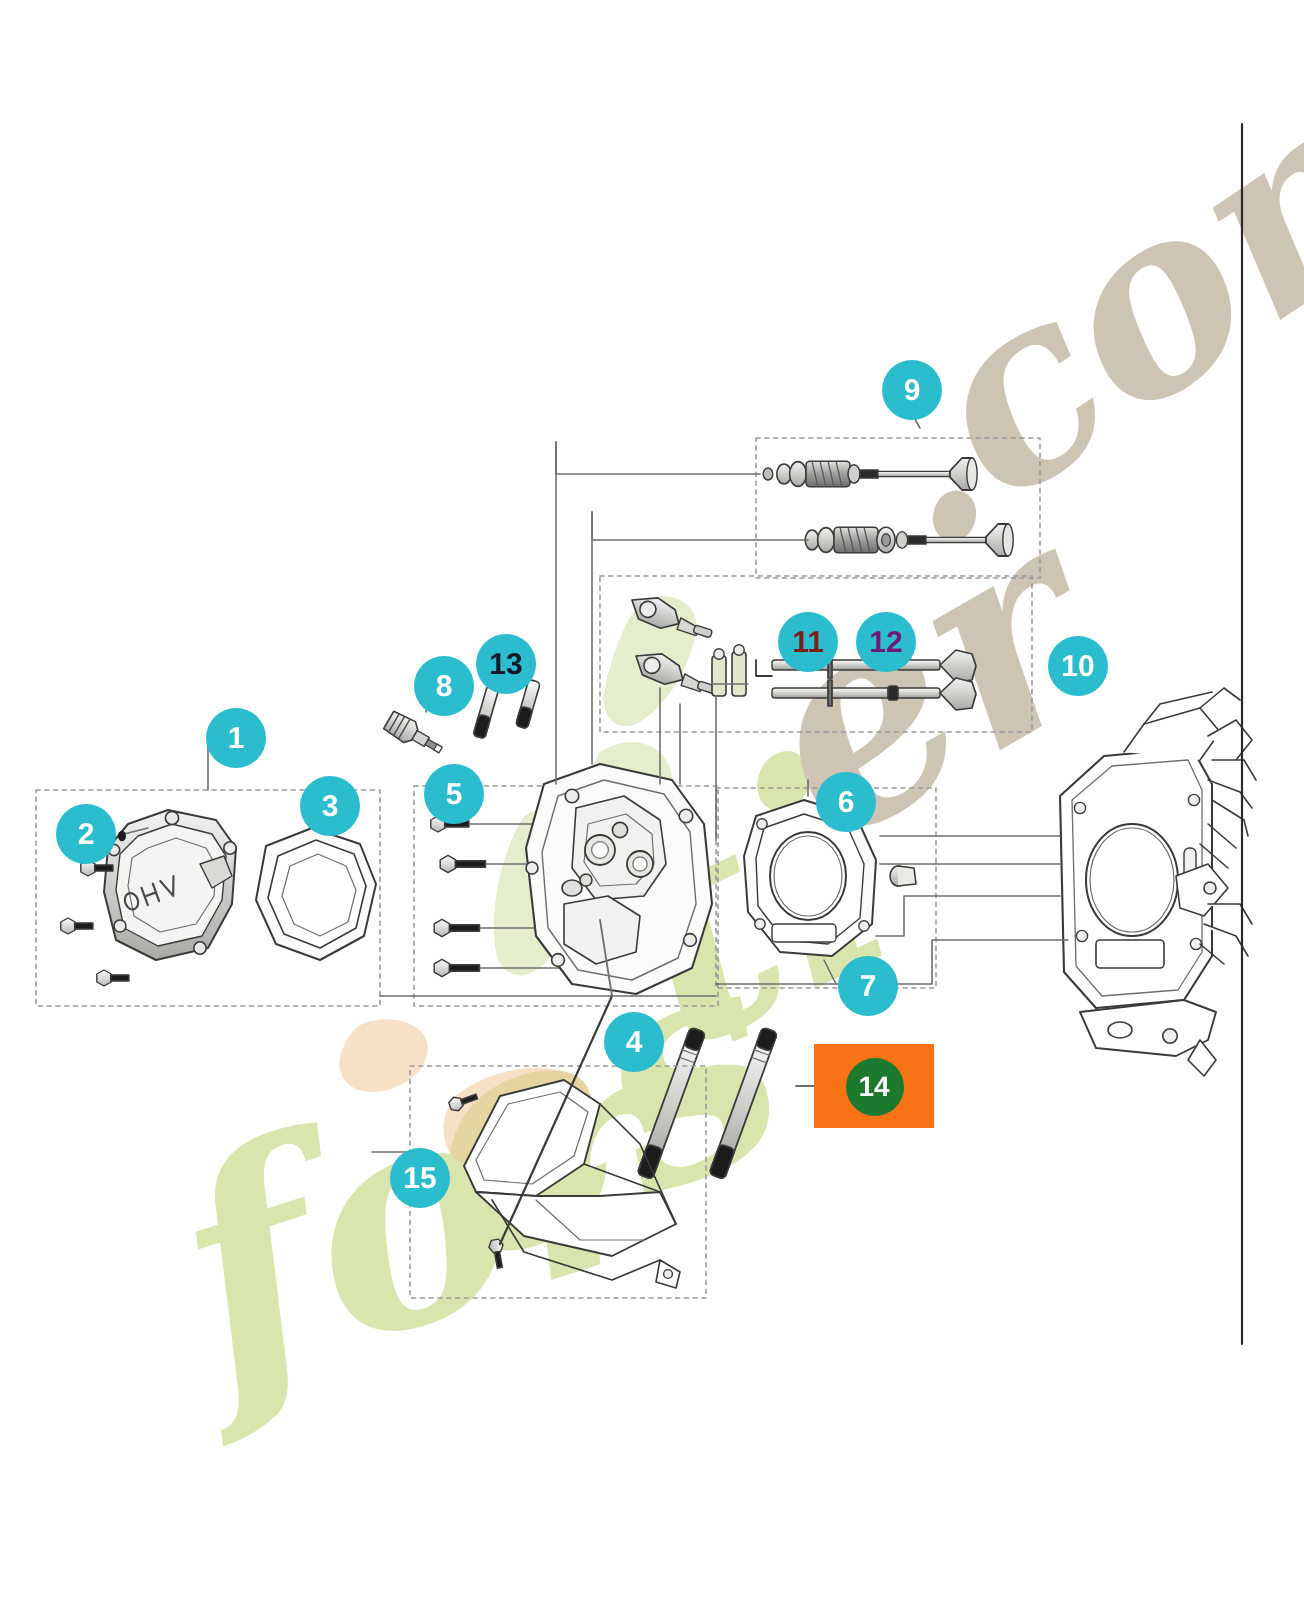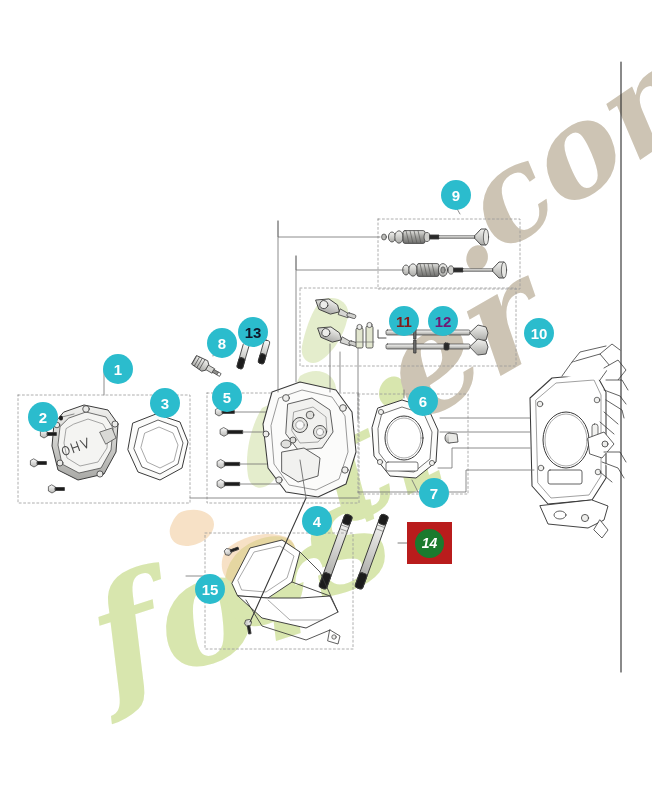--- a/index.html
+++ b/index.html
@@ -436,19 +436,19 @@
       <div class="badge m" style="left: 302px; top: 506px; background: rgb(43, 188, 205); color: rgb(255, 255, 255);">4</div>
       <div class="badge m" style="left: 212px; top: 382px; background: rgb(43, 188, 205); color: rgb(255, 255, 255);">5</div>
       <div class="badge m" style="left: 408px; top: 386px; background: rgb(43, 188, 205); color: rgb(255, 255, 255);">6</div>
       <div class="badge m" style="left: 419px; top: 478px; background: rgb(43, 188, 205); color: rgb(255, 255, 255);">7</div>
       <div class="badge m" style="left: 207px; top: 328px; background: rgb(43, 188, 205); color: rgb(255, 255, 255);">8</div>
       <div class="badge m" style="left: 441px; top: 180px; background: rgb(43, 188, 205); color: rgb(255, 255, 255);">9</div>
       <div class="badge m" style="left: 524px; top: 306px; background: rgb(43, 188, 205); color: rgb(255, 255, 255); margin-top: 12px;">10</div>
       <div class="badge m" style="left: 389px; top: 306px; background: rgb(43, 188, 205); color: #7f1d1d;">11</div>
       <div class="badge m" style="left: 428px; top: 306px; background: rgb(43, 188, 205); color: #701a75;">12</div>
       <div class="badge m" style="left: 238px; top: 317px; background: rgb(43, 188, 205); color: #0f172a;">13</div>
-      <div class="hl-wrap" style="left: 407px; top: 522px; width: 45px; height: 42px; background: #b91c1c; font-style: italic;">
+      <div class="hl-wrap" style="left: 407px; top: 522px; width: 60px; height: 42px; background: #f97316;">
         <div class="badge hi" style="background: rgb(27, 122, 46);">14</div>
       </div>
       <div class="badge m" style="left: 159px; top: 574px; background: rgb(43, 188, 205); color: rgb(255, 255, 255); margin-left: 36px;">15</div>
     </div>
 
 </div>
 
 </body></html>

